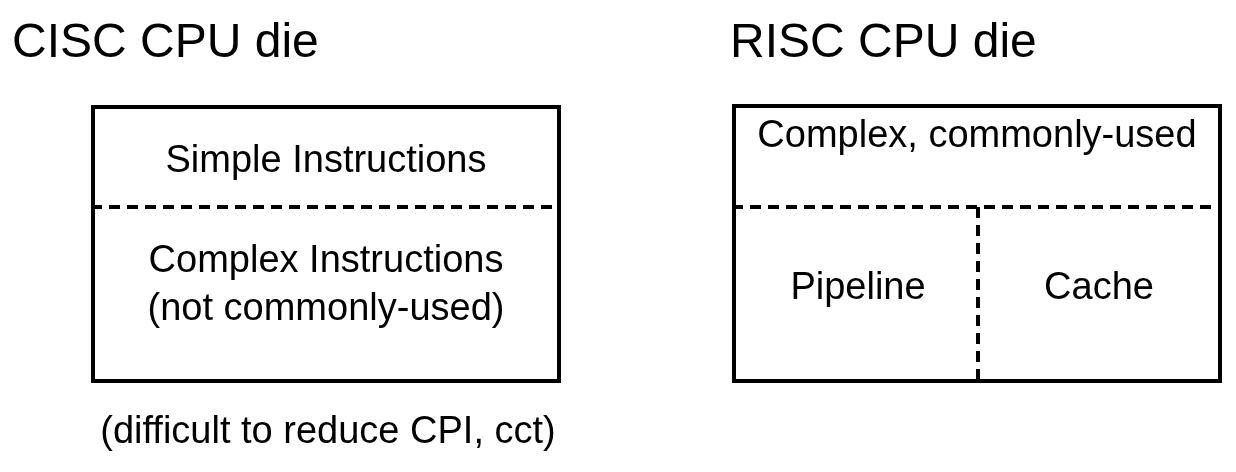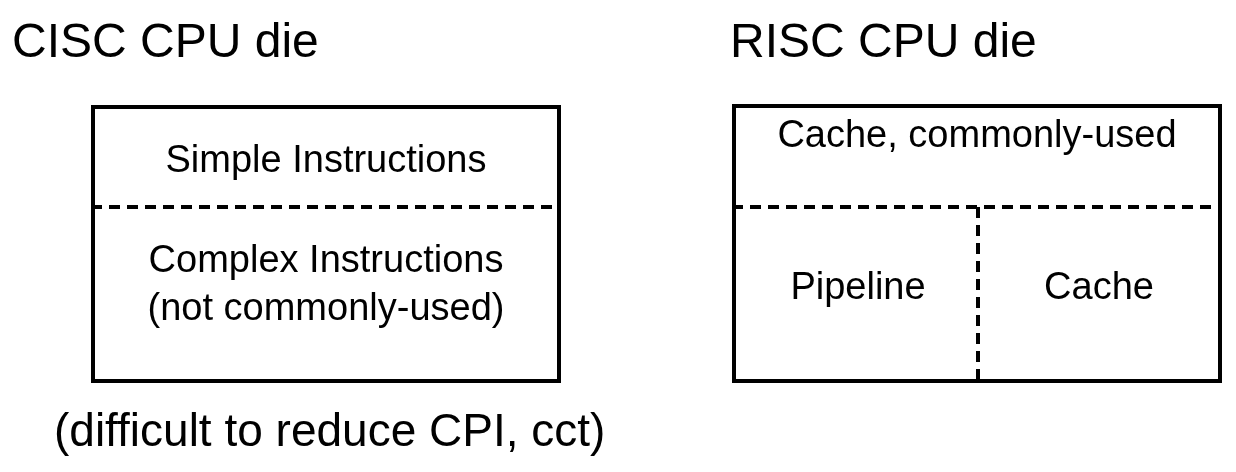--- a/index.html
+++ b/index.html
@@ -58,25 +58,25 @@
   #cisc-lower-text  { left: 0px;  top: 126px; width: 462px; }
   #risc-upper-text  { left: 0px;  top: 2px;   width: 482px; }
   #risc-pipeline    { left: 4px;  top: 154px; width: 236px; }
   #risc-cache       { left: 244px;top: 154px; width: 238px; }
 
   .cell-text .line { display: block; }
 
   
   #cisc-caption {
     position: absolute;
-    left: 54px;
+    left: 71px;
     top: 407px;
     width: 514px;
     text-align: center;
-    font-size: 46px;
+    font-size: 38px;
     line-height: 46px;
     white-space: nowrap;
     color: #000000;
   }
 </style>
 </head>
 <body>
 
 <div id="page">
 
@@ -104,21 +104,21 @@
 
     <svg class="sep-svg" style="left:-4px; top:97px; width:490px; height:4px;" width="490" height="4" viewBox="0 0 490 4">
       <line x1="0" y1="2" x2="490" y2="2" stroke="#000000" stroke-width="4" stroke-dasharray="11 7"></line>
     </svg>
 
     <svg class="sep-svg" style="left:240px; top:99px; width:4px; height:176px;" width="4" height="176" viewBox="0 0 4 176">
       <line x1="2" y1="0" x2="2" y2="176" stroke="#000000" stroke-width="4" stroke-dasharray="11 7"></line>
     </svg>
 
     <div class="cell-text" id="risc-upper-text">
-      <span class="line">Cache, commonly-used</span>
+      <span class="line">Complex, commonly-used</span>
     </div>
 
     <div class="cell-text" id="risc-cache">Cache</div>
 
     <div class="cell-text" id="risc-pipeline">Pipeline</div>
   </div>
 
 </div>
 
 </body></html>

